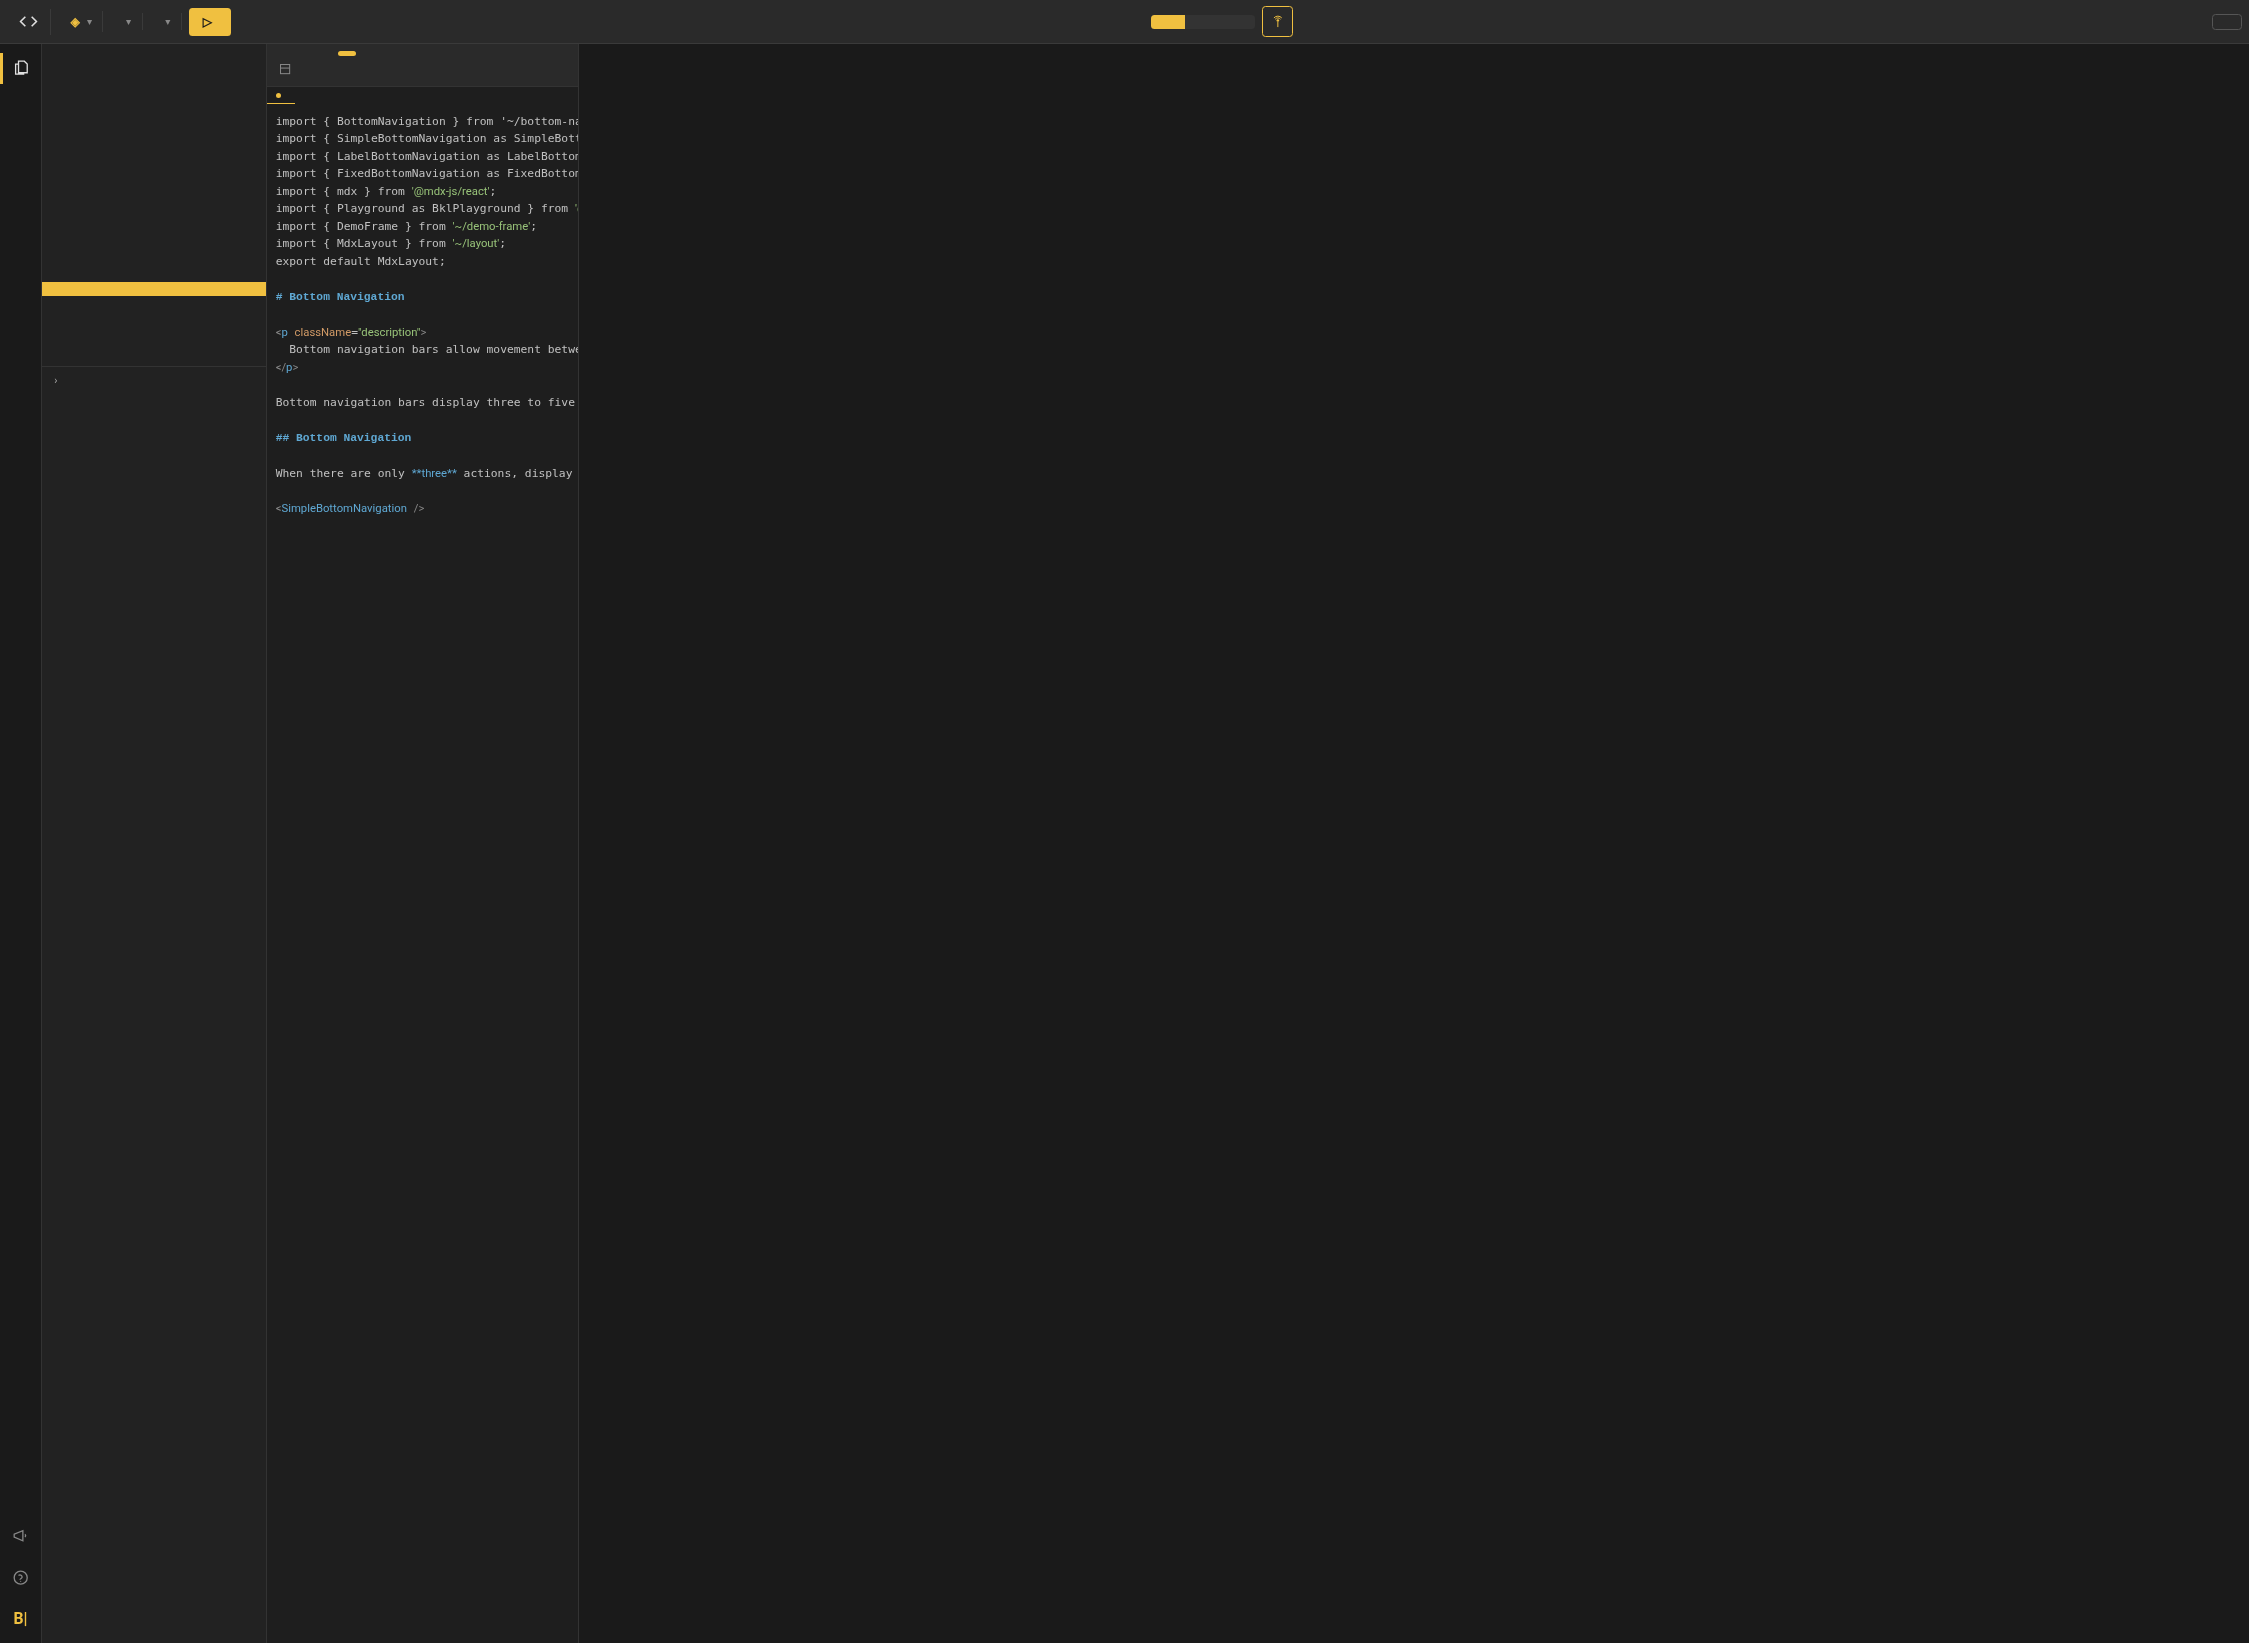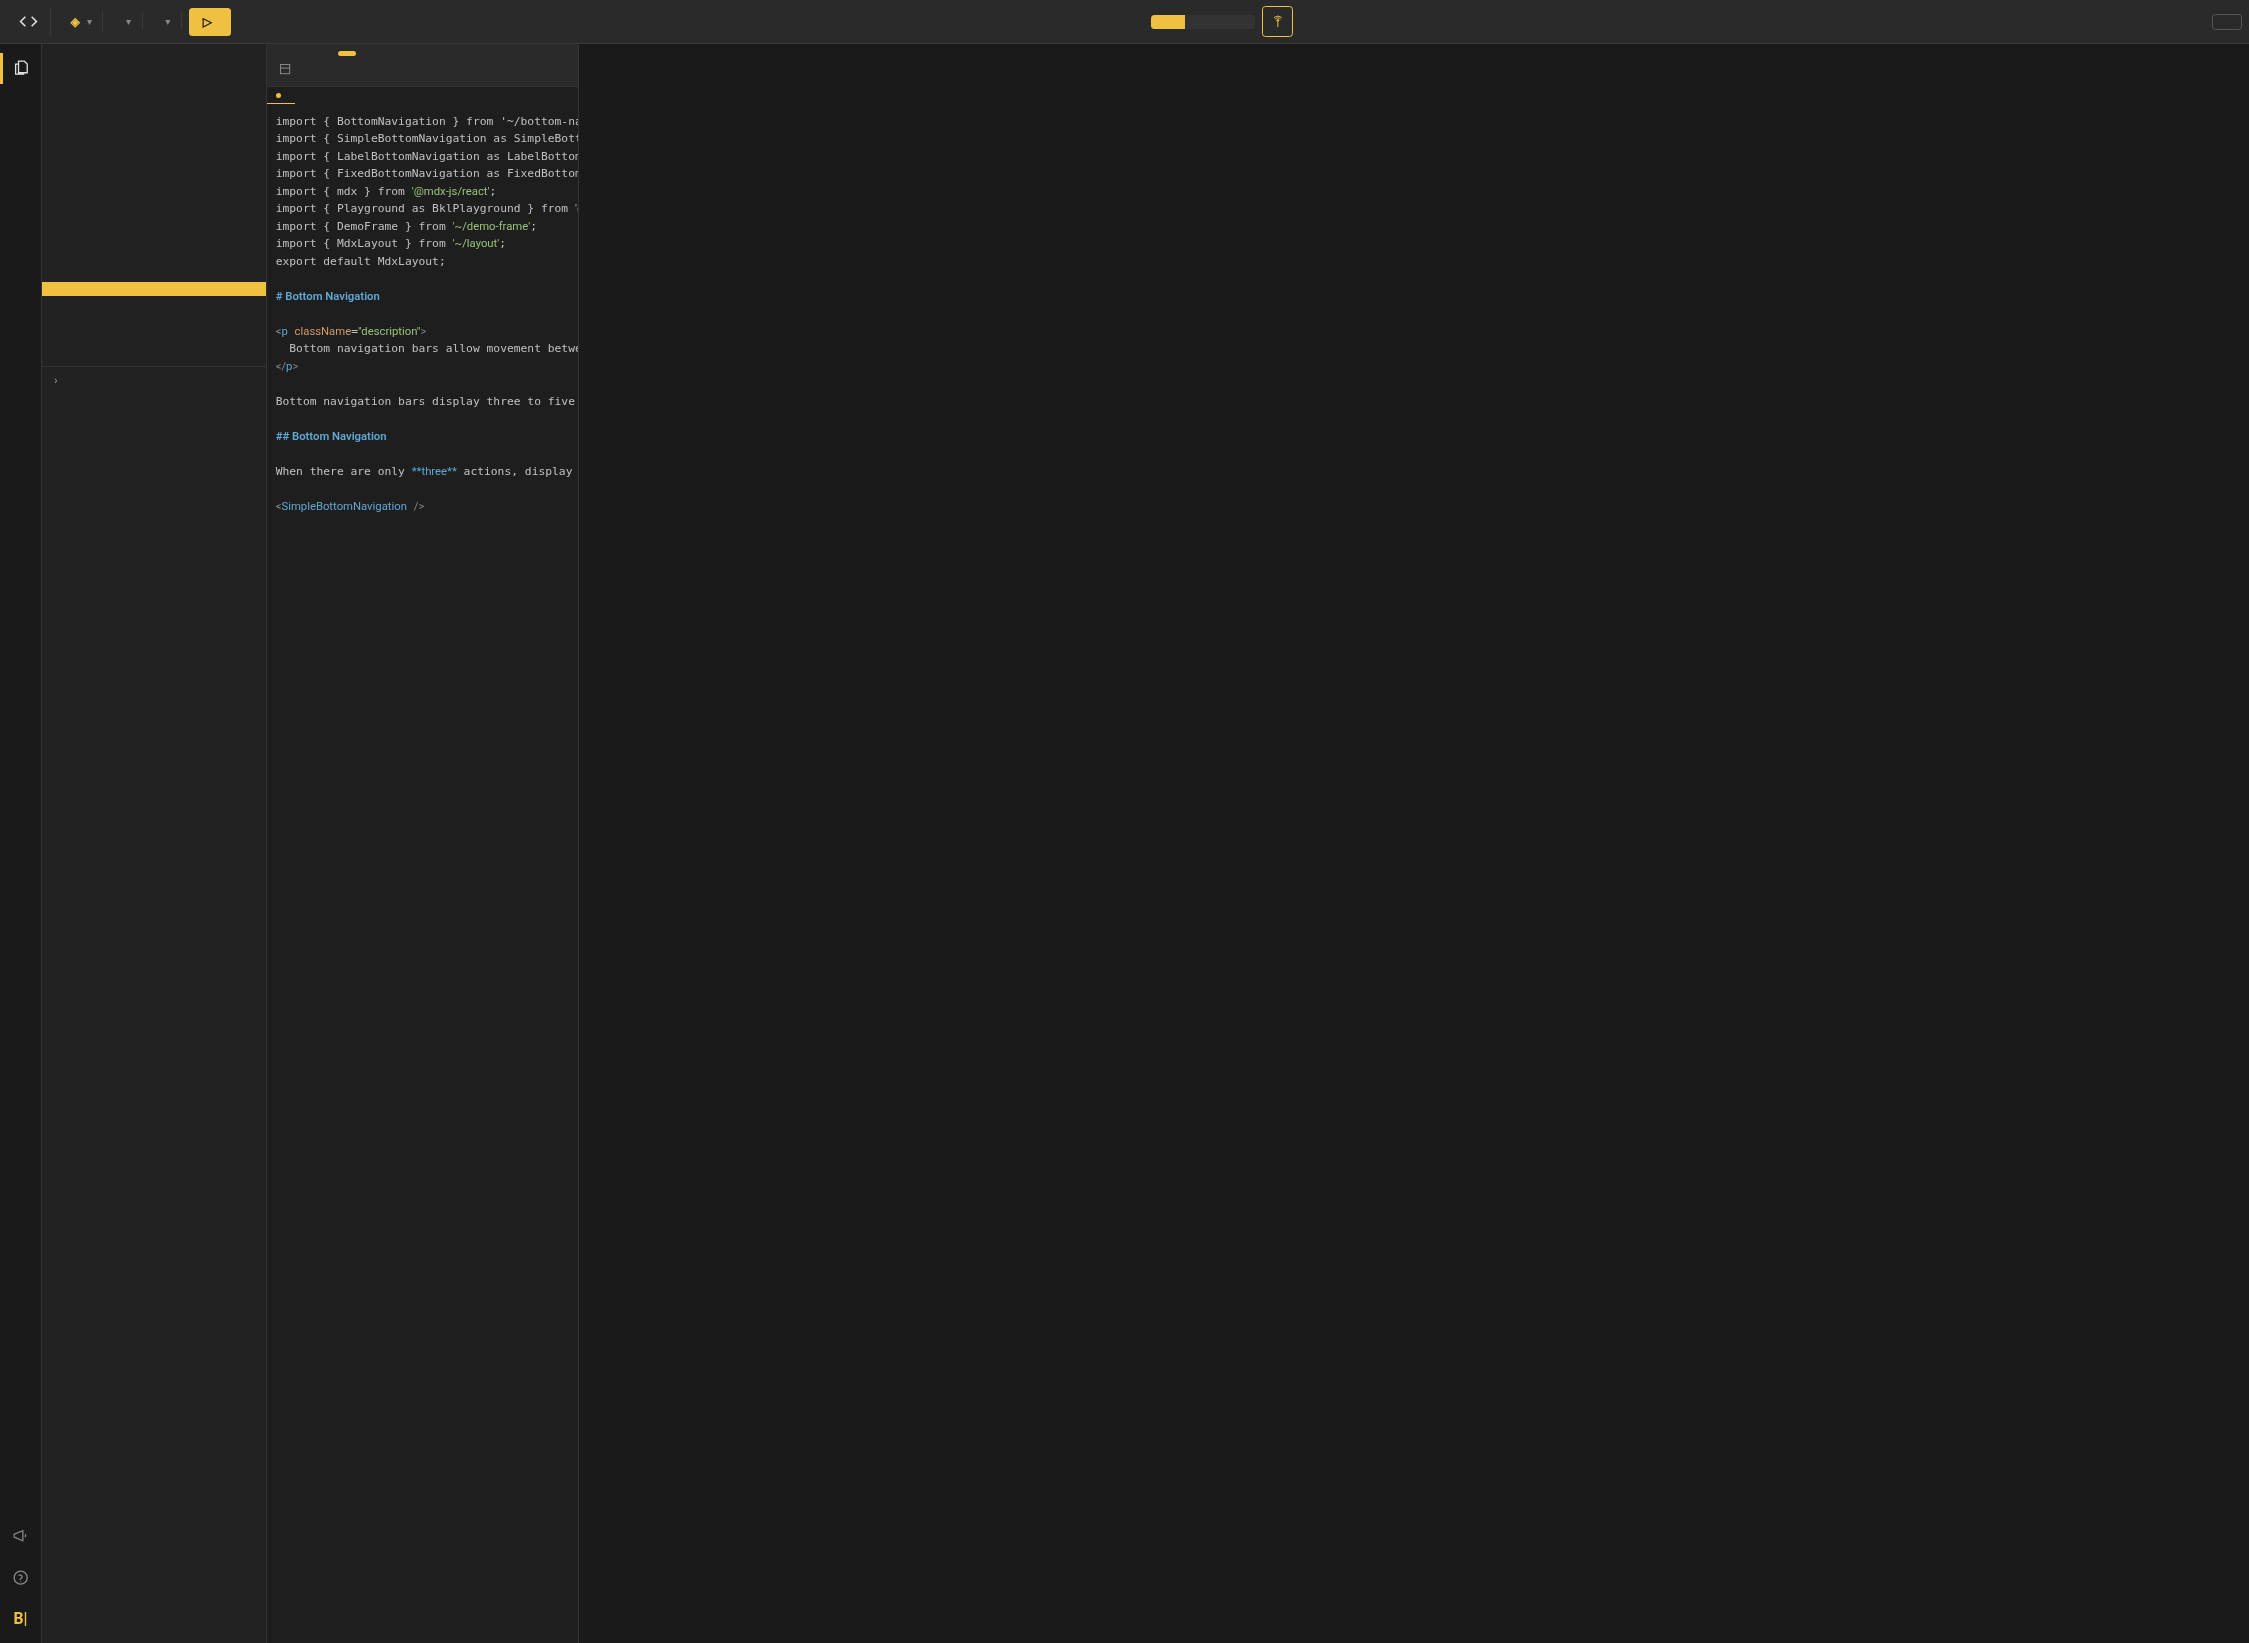--- a/index.html
+++ b/index.html
@@ -45,21 +45,21 @@
 .bc { padding: 2.6px 8.7px; color: #aaa; cursor: pointer; border-radius: 8.7px; font-size: 11.3px; }
 .bc.active { background: #f0c040; color: #1a1a1a; }
 .bc-icon { color: #888; cursor: pointer; padding: 3.5px; }
 .file-tab { padding: 5.2px 8.7px; border-bottom: 1.7px solid #f0c040; display: inline-flex; align-items: center; gap: 5.2px; color: #e0e0e0; font-size: 11.3px; }
 .file-dot { width: 5.2px; height: 5.2px; background: #f0c040; border-radius: 50%; }
 .code-area { flex: 1; overflow: auto; padding: 8.7px; font-family: "SF Mono", Monaco, Consolas, monospace; font-size: 11.3px; line-height: 1.55; white-space: pre; color: #c0c0c0; }
 .tok-str { color: #98c379; }
 .tok-tag { color: #5fa8d3; }
 .tok-attr { color: #d19a66; }
 .tok-punc { color: #888; }
-.tok-md { color: #5fa8d3; font-weight: 600; }
+.tok-md { color: #5fa8d3; font-weight: 600; font-family: Liberation Mono, monospace; }
 .tok-bold { color: #5fa8d3; margin-top: 20px; }
 
 svg { display: block; }
 </style>
 </head>
 <body>
 
 <div class="app">
 
 <div class="topbar">

